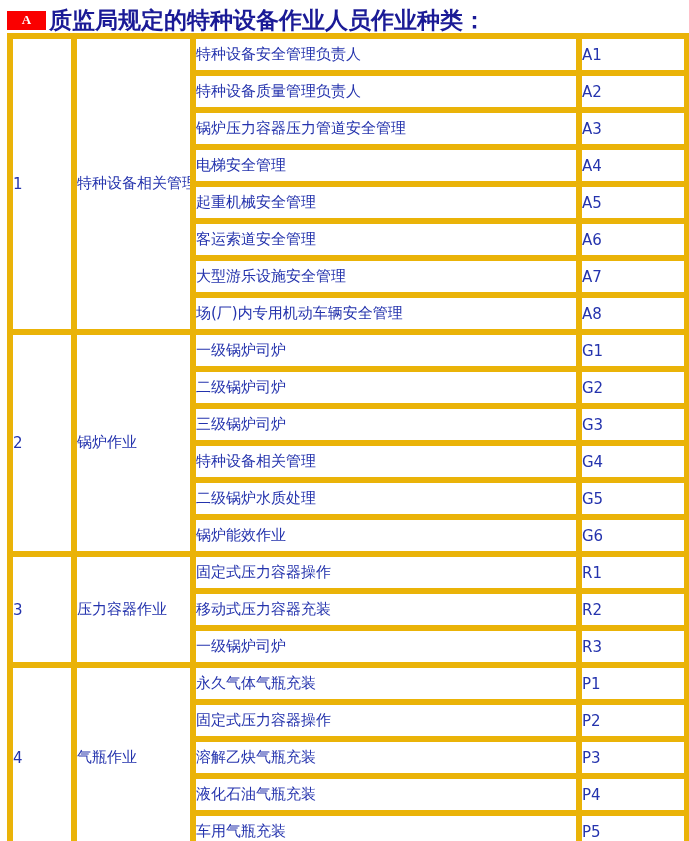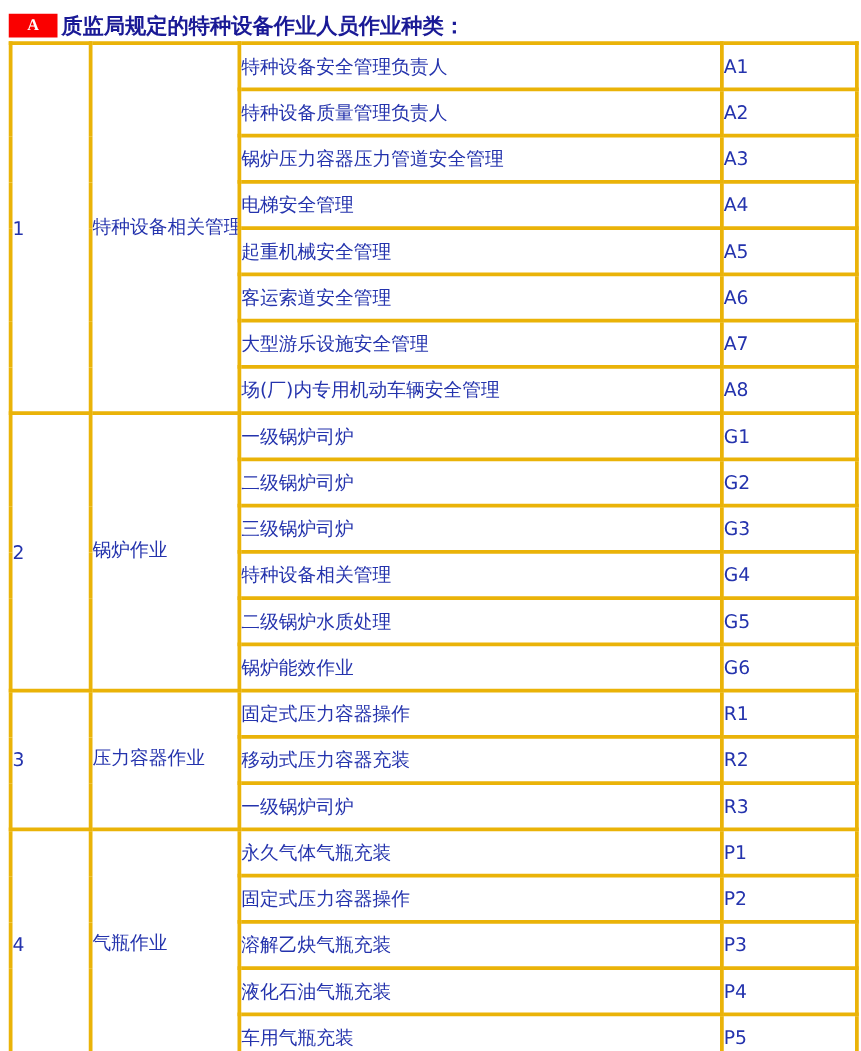--- a/index.html
+++ b/index.html
@@ -30,34 +30,34 @@
     font-weight: bold;
     font-size: 13px;
     display: flex;
     align-items: center;
     justify-content: center;
     flex: 0 0 auto;
   }
   .title {
     color: #1a1a96;
     font-weight: bold;
-    font-size: 17px;
+    font-size: 23px;
     margin-left: 3px;
     white-space: nowrap;
     letter-spacing: 0px;
   }
   table.cat-table {
     border-collapse: collapse;
     table-layout: fixed;
     margin-left: 7px;
     margin-top: 2px;
     width: 677px;
   }
   table.cat-table td {
-    border: 3px solid #eab308;
+    border: 6px solid #eab308;
     height: 37px;
     font-size: 15px;
     color: #2433ad;
     padding: 0;
     overflow: hidden;
     white-space: nowrap;
     vertical-align: middle;
   }
   td.num-cell   { padding-left: 8px; }
   td.cat-cell   { padding: 0 9px; line-height: 1.7; white-space: normal; font-family: Liberation Serif, serif; }

